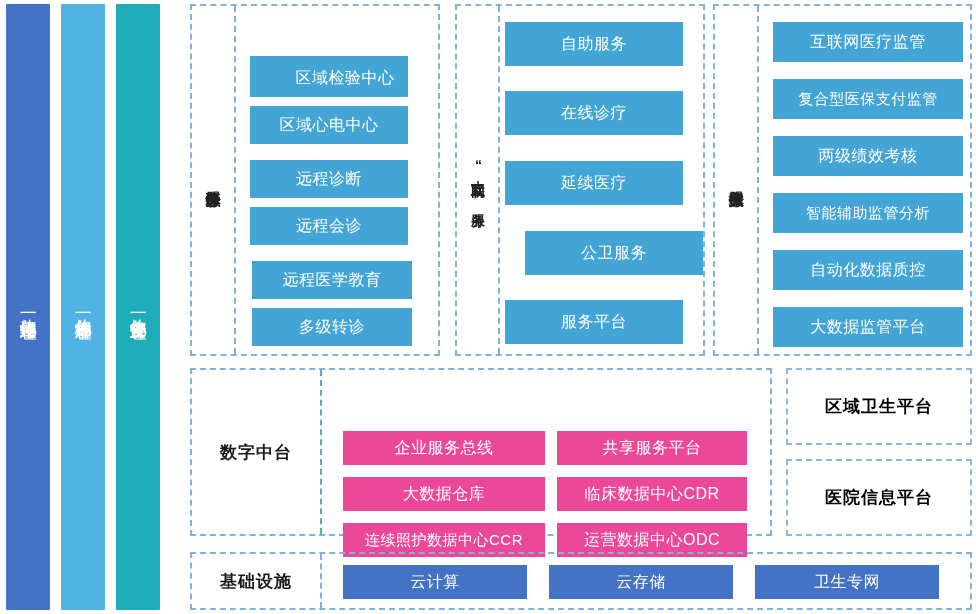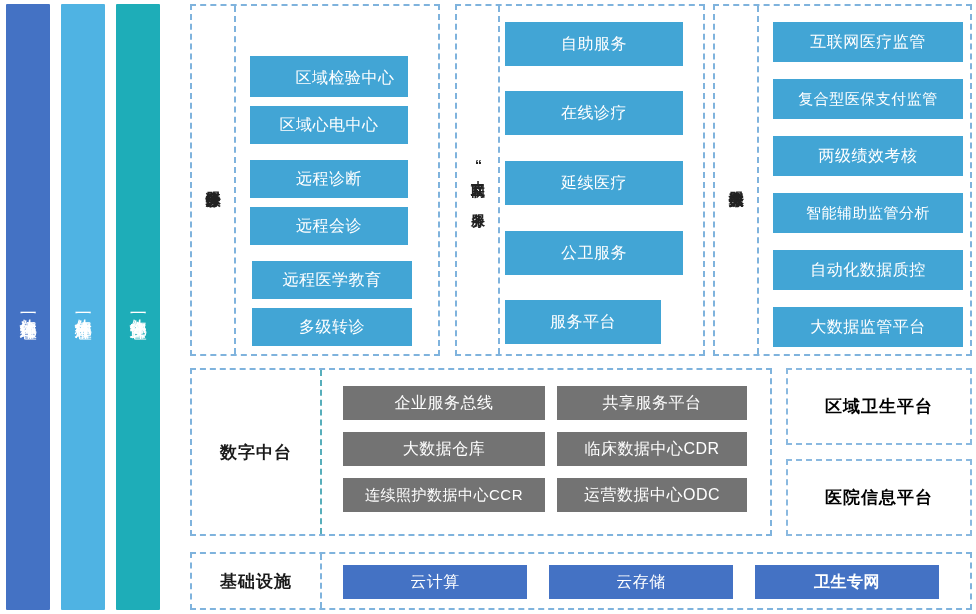--- a/index.html
+++ b/index.html
@@ -82,21 +82,21 @@
     display: flex;
     align-items: center;
     justify-content: center;
     color: #ffffff;
     font-size: 16px;
     letter-spacing: 0.5px;
     white-space: nowrap;
     box-sizing: border-box;
   }
   .chip.blue  { background: #42a5d5; }
-  .chip.teal  { background: #737373; }
+  .chip.teal  { background: #ec4899; margin-top: 45px; }
   .chip.navy  { background: #4472c4; }
 
   
   .platbox {
     position: absolute;
     border: 2px dashed #8ab9e0;
     box-sizing: border-box;
     display: flex;
     align-items: center;
     justify-content: center;
@@ -136,22 +136,22 @@
   <div class="chip blue" style="left:252px; top:261px; width:160px; height:38px;">远程医学教育</div>
   <div class="chip blue" style="left:252px; top:308px; width:160px; height:38px;">多级转诊</div>
 
   <div class="dframe" style="left:455px; top:4px; width:250px; height:352px;"></div>
   <div class="vdiv" style="left:498px; top:6px; height:348px;"></div>
   <div class="grp-label-v" style="left:457px; top:6px; width:42px; height:348px; font-size:14px;">“互联网＋”服务</div>
 
   <div class="chip blue" style="left:505px; top:22px; width:178px; height:44px;">自助服务</div>
   <div class="chip blue" style="left:505px; top:91px; width:178px; height:44px;">在线诊疗</div>
   <div class="chip blue" style="left:505px; top:161px; width:178px; height:44px;">延续医疗</div>
-  <div class="chip blue" style="left:505px; top:231px; width:178px; height:44px;">公卫服务</div>
-  <div class="chip blue" style="left:505px; top:300px; width:156px; height:44px;">服务平台</div>
+  <div class="chip blue" style="left:525px; top:231px; width:178px; height:44px;">公卫服务</div>
+  <div class="chip blue" style="left:505px; top:300px; width:178px; height:44px;">服务平台</div>
 
   <div class="dframe" style="left:713px; top:4px; width:259px; height:352px;"></div>
   <div class="vdiv" style="left:757px; top:6px; height:348px;"></div>
   <div class="grp-label-v" style="left:715px; top:6px; width:42px; height:348px;">大数据服务</div>
 
   <div class="chip blue" style="left:773px; top:22px; width:190px; height:40px;">互联网医疗监管</div>
   <div class="chip blue" style="left:773px; top:79px; width:190px; height:40px; font-size:15px;">复合型医保支付监管</div>
   <div class="chip blue" style="left:773px; top:136px; width:190px; height:40px;">两级绩效考核</div>
   <div class="chip blue" style="left:773px; top:193px; width:190px; height:40px; font-size:15px;">智能辅助监管分析</div>
   <div class="chip blue" style="left:773px; top:250px; width:190px; height:40px;">自动化数据质控</div>
@@ -171,15 +171,15 @@
 
   <div class="platbox" style="left:786px; top:368px; width:186px; height:77px;">区域卫生平台</div>
   <div class="platbox" style="left:786px; top:459px; width:186px; height:77px;">医院信息平台</div>
 
   <div class="dframe" style="left:190px; top:552px; width:782px; height:58px;"></div>
   <div class="vdiv" style="left:320px; top:554px; height:54px;"></div>
   <div class="grp-label-h" style="left:192px; top:554px; width:128px; height:54px;">基础设施</div>
 
   <div class="chip navy" style="left:343px; top:565px; width:184px; height:34px;">云计算</div>
   <div class="chip navy" style="left:549px; top:565px; width:184px; height:34px;">云存储</div>
-  <div class="chip navy" style="left:755px; top:565px; width:184px; height:34px;font-weight:bold;">卫生专网</div>
+  <div class="chip navy" style="left:755px; top:565px; width:184px; height:34px;">卫生专网</div>
 
 </div>
 
 </body></html>

